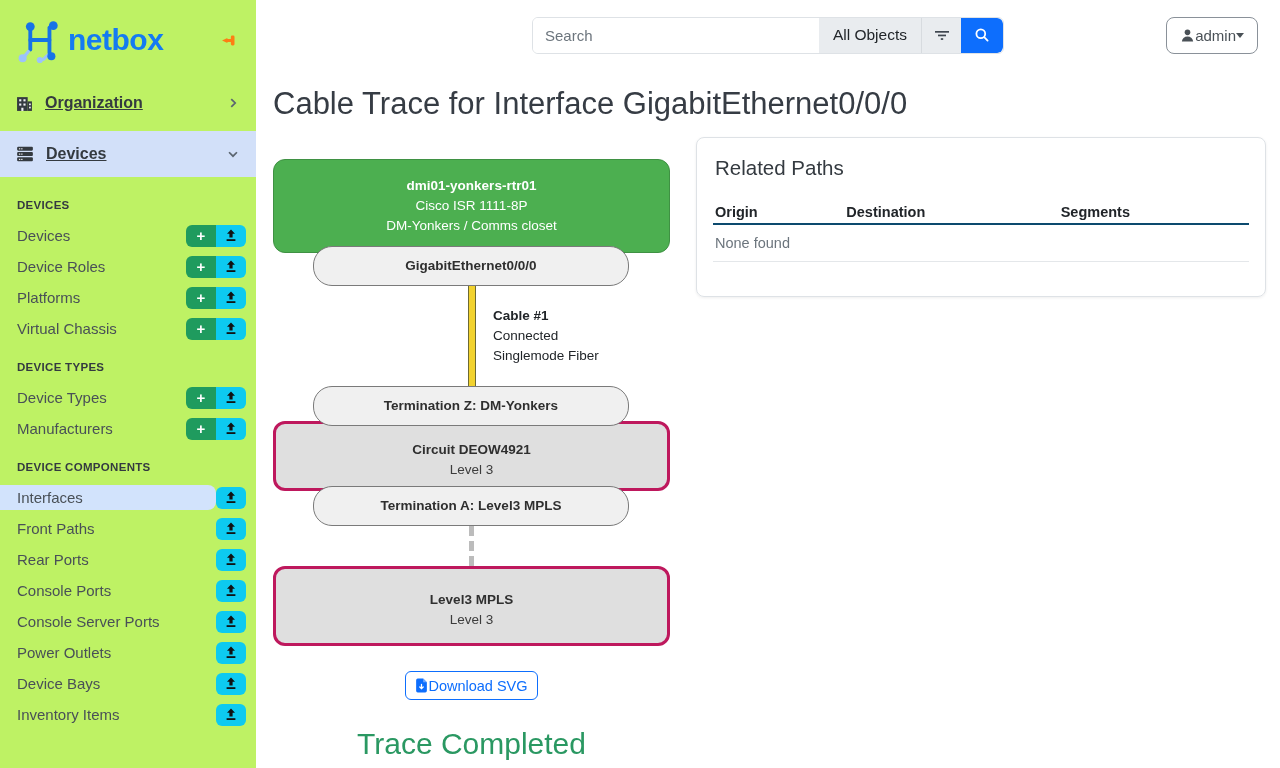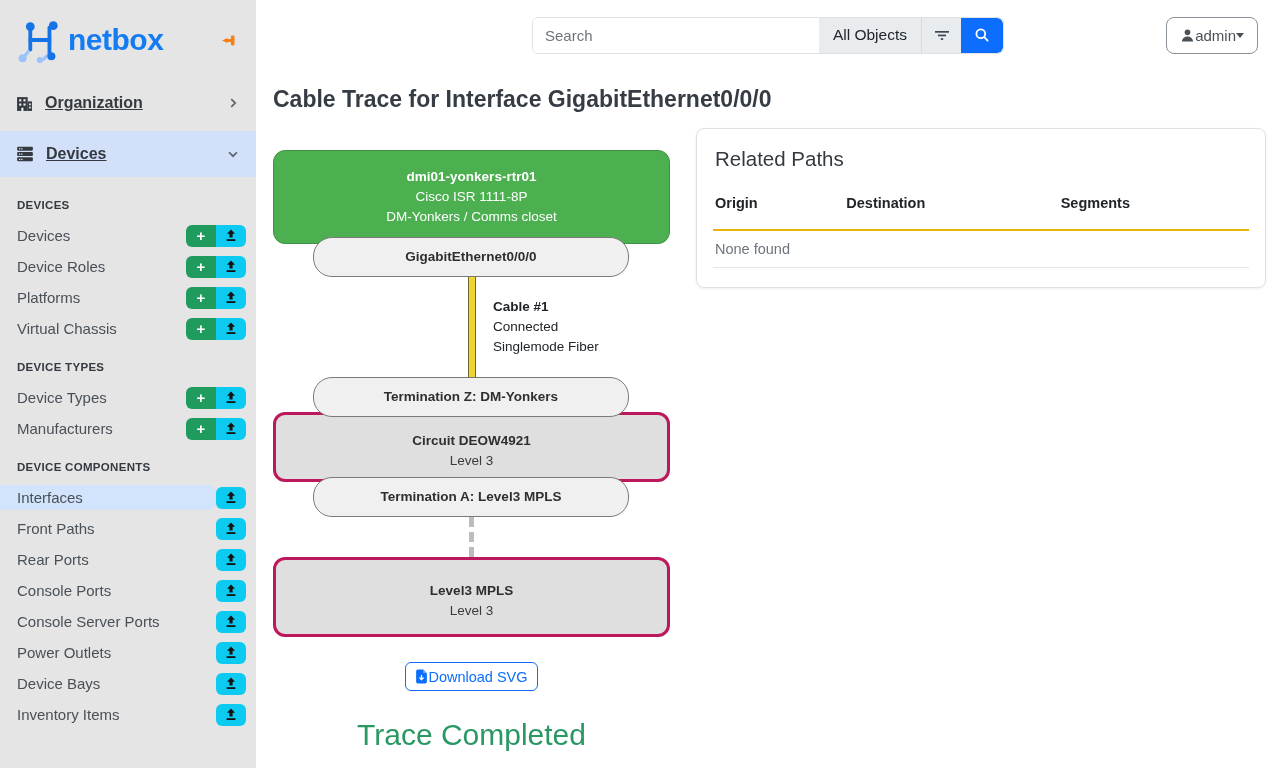--- a/index.html
+++ b/index.html
@@ -1,20 +1,20 @@
 <!DOCTYPE html>
 <html><head>
 <meta charset="utf-8">
 <style>
   * { box-sizing: border-box; margin: 0; padding: 0; }
   html,body { width:1280px; height:768px; overflow:hidden; }
   body { font-family: "Liberation Sans", sans-serif; background:#ffffff; color:#343a40; }
 
   
-  .sidebar { position:fixed; left:0; top:0; bottom:0; width:256px; background:#e5e5e5; overflow:hidden; }
+  .sidebar { position:fixed; left:0; top:0; bottom:0; width:256px; background:#bef264; overflow:hidden; }
   .logo-row { height:80px; display:flex; align-items:center; padding:0 18px 0 14px; }
   .wordmark { font-size:30px; font-weight:bold; color:#147bf2; letter-spacing:-0.5px; margin-left:8px; }
   .pin { margin-left:auto; }
 
   .top-menu { display:flex; align-items:center; height:46px; padding:0 16px; margin-bottom:5px; cursor:pointer;text-decoration:underline; }
   .top-menu.active { background:#d2e0f9; }
   .top-menu .tm-label { font-size:16px; font-weight:bold; color:#343a40; margin-left:12px; }
   .top-menu .chev { margin-left:auto; }
 
   .section-header { font-size:11.5px; font-weight:bold; color:#343a40; letter-spacing:0.3px; padding:17px 0 9px 17px; }
@@ -34,21 +34,21 @@
   .search-input { flex:1; border:none; outline:none; padding:0 12px; font-size:15px; color:#212529; font-family:"Liberation Sans",sans-serif; }
   .search-input::placeholder { color:#6c757d; }
   .scope-btn { background:#e9ecef; border:none; padding:0 14px; font-size:15.5px; color:#212529; cursor:pointer; font-family:"Liberation Sans",sans-serif; }
   .filter-btn { background:#e9ecef; border:none; border-left:1px solid #d7dbdf; width:40px; display:flex; align-items:center; justify-content:center; cursor:pointer; }
   .go-btn { background:#0d6efd; border:none; width:42px; display:flex; align-items:center; justify-content:center; cursor:pointer; border-radius:0 6px 6px 0; }
   .user-btn { position:absolute; right:22px; height:37px; display:flex; align-items:center; gap:0; background:#fff;
               border:1px solid #8a9199; border-radius:8px; padding:0 13px; font-size:15px; color:#4a5157; cursor:pointer; font-family:"Liberation Sans",sans-serif; }
   .caret { width:0; height:0; border-left:4.5px solid transparent; border-right:4.5px solid transparent; border-top:5px solid #4a5157; }
 
   
-  h1.page-title { font-size:23px; font-weight:700; color:#363c44; margin:16px 16px 0 17px; }
+  h1.page-title { font-size:31px; font-weight:400; color:#363c44; margin:16px 16px 0 17px; }
   .main-row { display:flex; align-items:flex-start; margin-top:15px; }
 
   
   .trace-wrap { position:relative; width:398px; height:618px; margin:22px 0 0 17px; flex:none; }
   .abs { position:absolute; }
   .dev-box { left:0; top:0; width:397px; height:94px; background:#4caf50; border:1px solid #3f9143; border-radius:12px;
              color:#fff; text-align:center; font-size:13.5px; padding-top:16px; line-height:20px; }
   .dev-box .name { font-weight:bold; }
   .term-box { width:316px; height:40px; background:#f0f0f0; border:1px solid #7a7a7a; border-radius:19px;
               text-align:center; line-height:38px; font-size:13.5px; font-weight:bold; color:#2f2f2f; z-index:2; }
@@ -66,21 +66,21 @@
   .dash-line { left:196px; top:367px; height:40px; width:0; border-left:5px dashed #bcbcbc; }
   .dl-btn { left:132px; top:512px; width:133px; height:29px; background:#fff; border:1px solid #0d6efd; border-radius:6px;
             color:#0d6efd; font-size:14.5px; display:flex; align-items:center; justify-content:center; cursor:pointer; font-family:"Liberation Sans",sans-serif; }
   .trace-status { left:0; top:568px; width:397px; text-align:center; font-size:30px; color:#2a9862; }
 
   
   .related-card { margin-left:25px; width:570px; height:160px; border:1px solid #dee2e6; border-radius:8px;
                   box-shadow:0 1px 3px rgba(0,0,0,0.07); padding:15px 16px; }
   .related-card h2 { font-size:20.5px; font-weight:400; color:#343a40; margin:3px 0 20px 2px; }
   .rp-table { width:100%; border-collapse:collapse; font-size:14.5px; }
-  .rp-table th { text-align:left; font-weight:bold; color:#212529; padding:4px 0 18px 2px; border-bottom:2px solid #eab308; }
+  .rp-table th { text-align:left; font-weight:bold; color:#212529; padding:4px 0 3px 2px; border-bottom:2px solid #0c4a6e; }
   .rp-table td { color:#6c757d; padding:10px 0 10px 2px; border-bottom:1px solid #e4e7ea; }
   .col-origin { width:24.5%; } .col-dest { width:40%; }
 
   svg { display:block; }
 </style>
 </head>
 <body>
 
 <div class="sidebar">
   <div class="logo-row">

